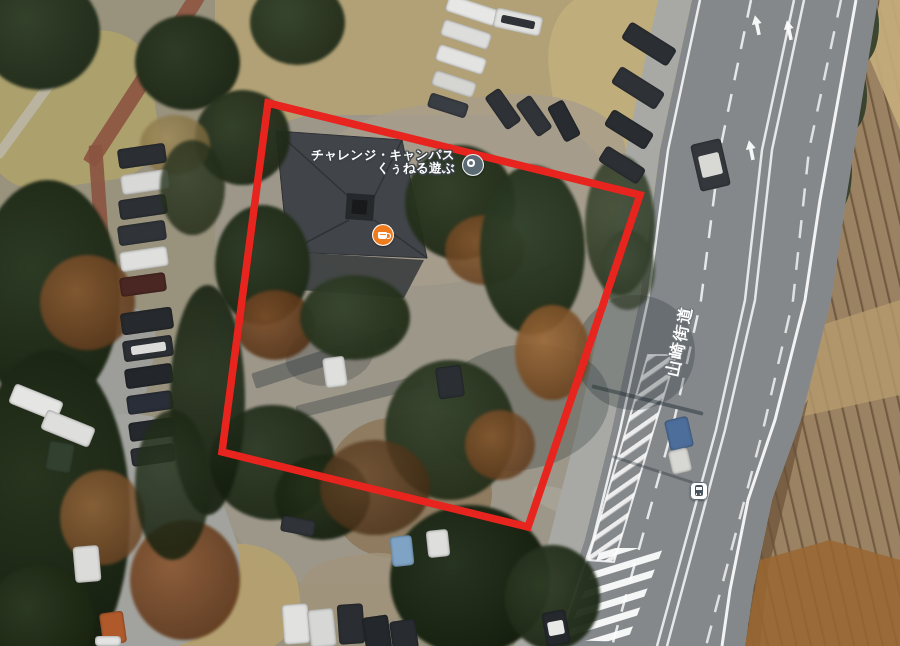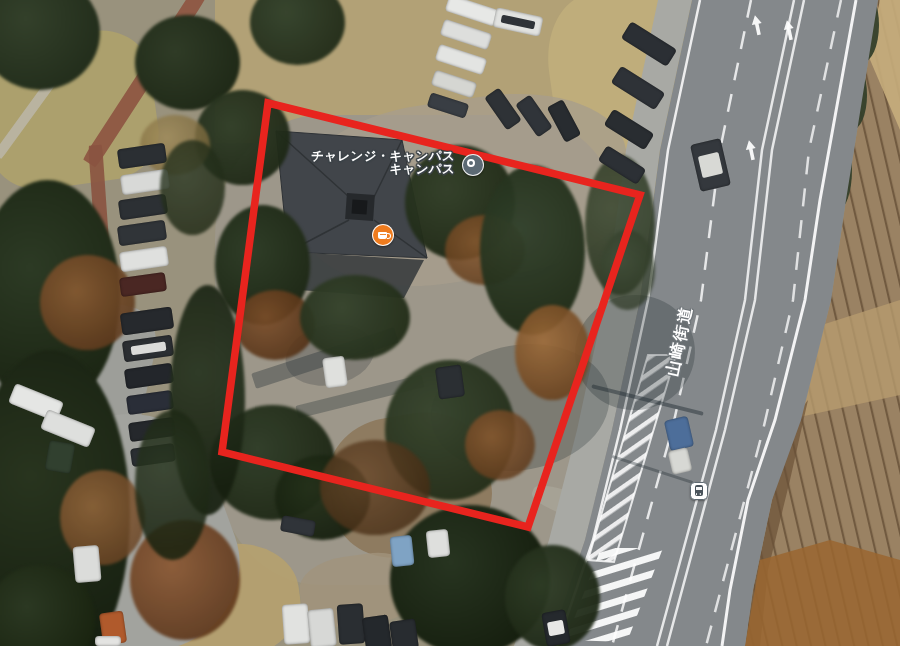--- a/index.html
+++ b/index.html
@@ -218,23 +218,23 @@
   </svg>
 
   <div class="road-label" style="left:680px;top:341px;">
     <span>山崎街道</span>
   </div>
 
   <div class="bus-stop" style="left:690px;top:482px;">
     <div class="bus-body"></div>
   </div>
 
-  <div class="label-block" style="right:445px;top:150px;">
+  <div class="label-block" style="right:445px;top:150px;font-family:Liberation Mono, monospace;">
     <div>チャレンジ・キャンパス</div>
-    <div>キャンパス</div>
+    <div>くぅねる遊ぶ</div>
   </div>
   <div class="dot-marker" style="left: 462px; top: 154px; background: rgb(92, 106, 116);">
     <div class="ring"></div>
   </div>
 
   <div class="cafe-marker" style="left: 372px; top: 224px; background: rgb(238, 123, 30);">
     <div class="cup"></div>
   </div>
 
 </div>

